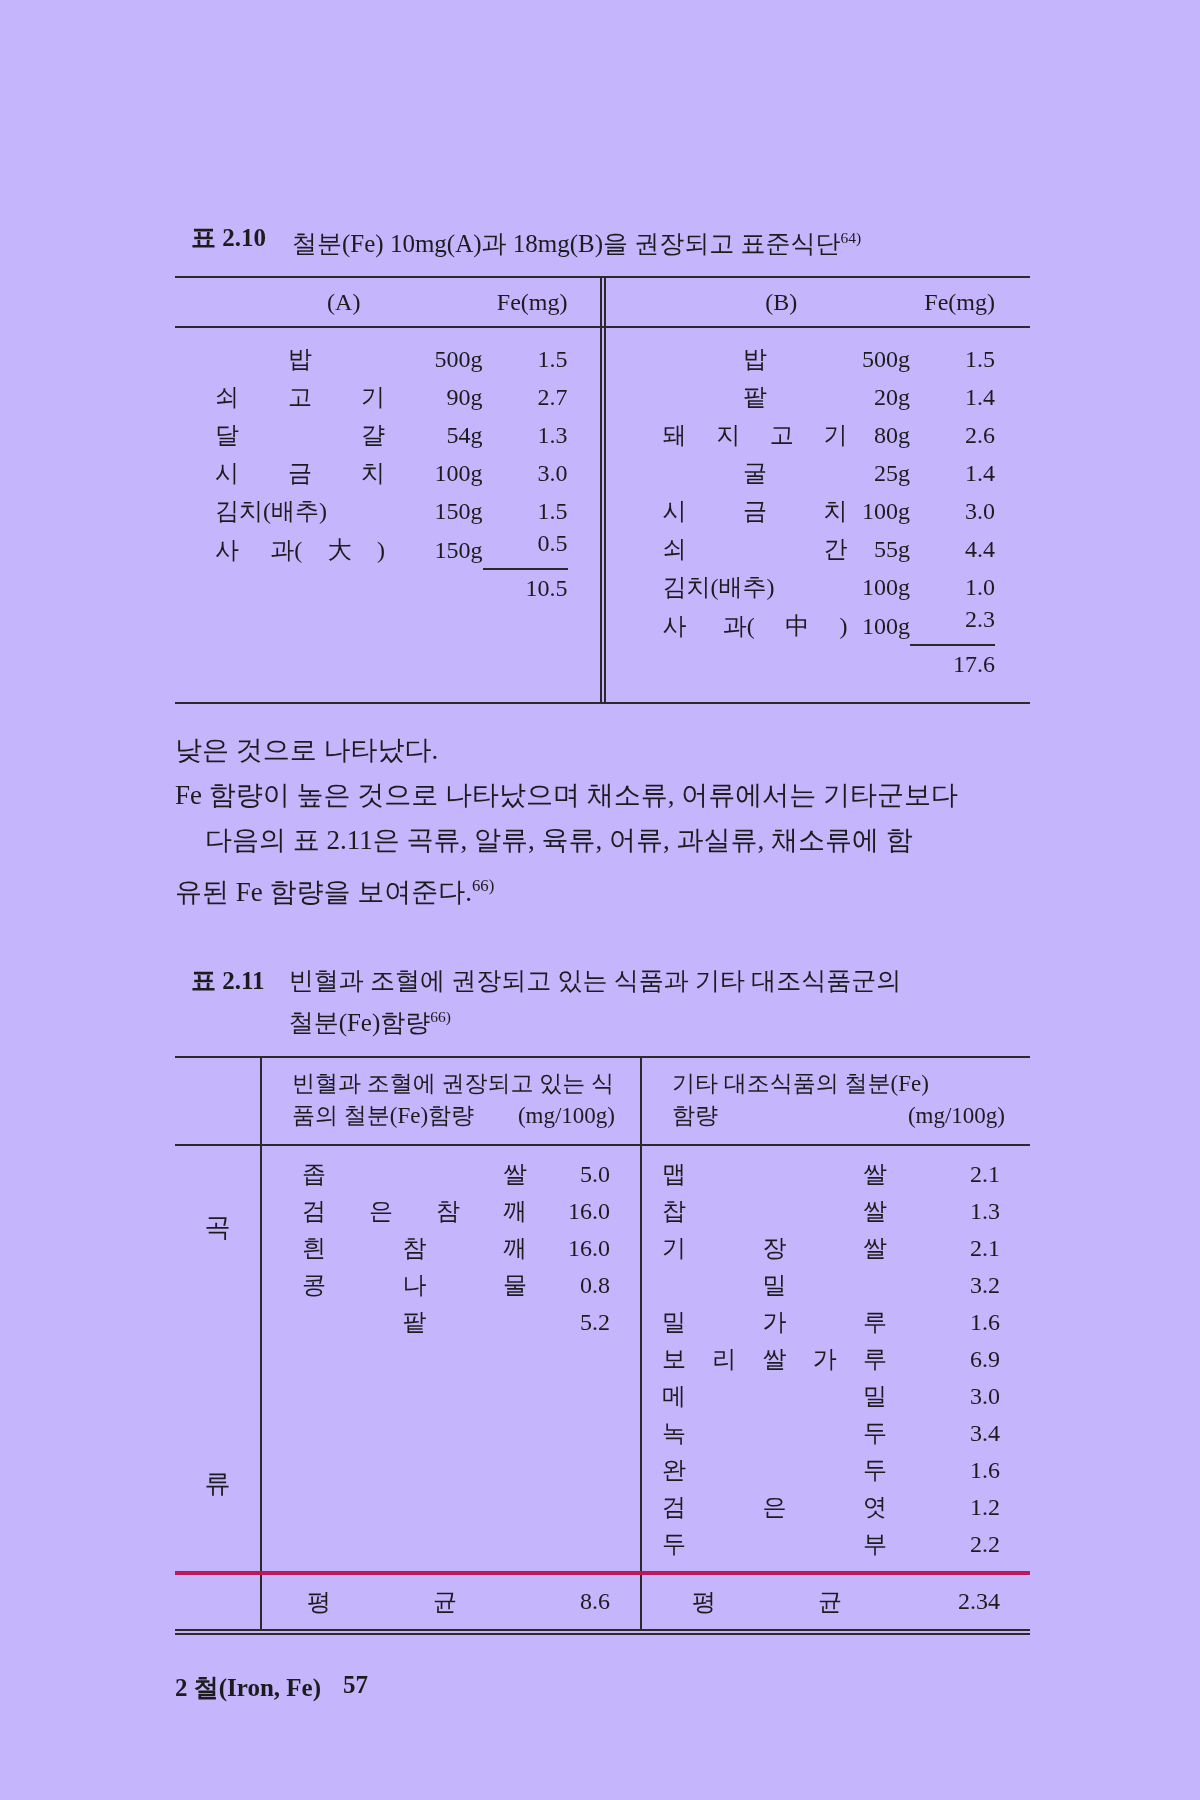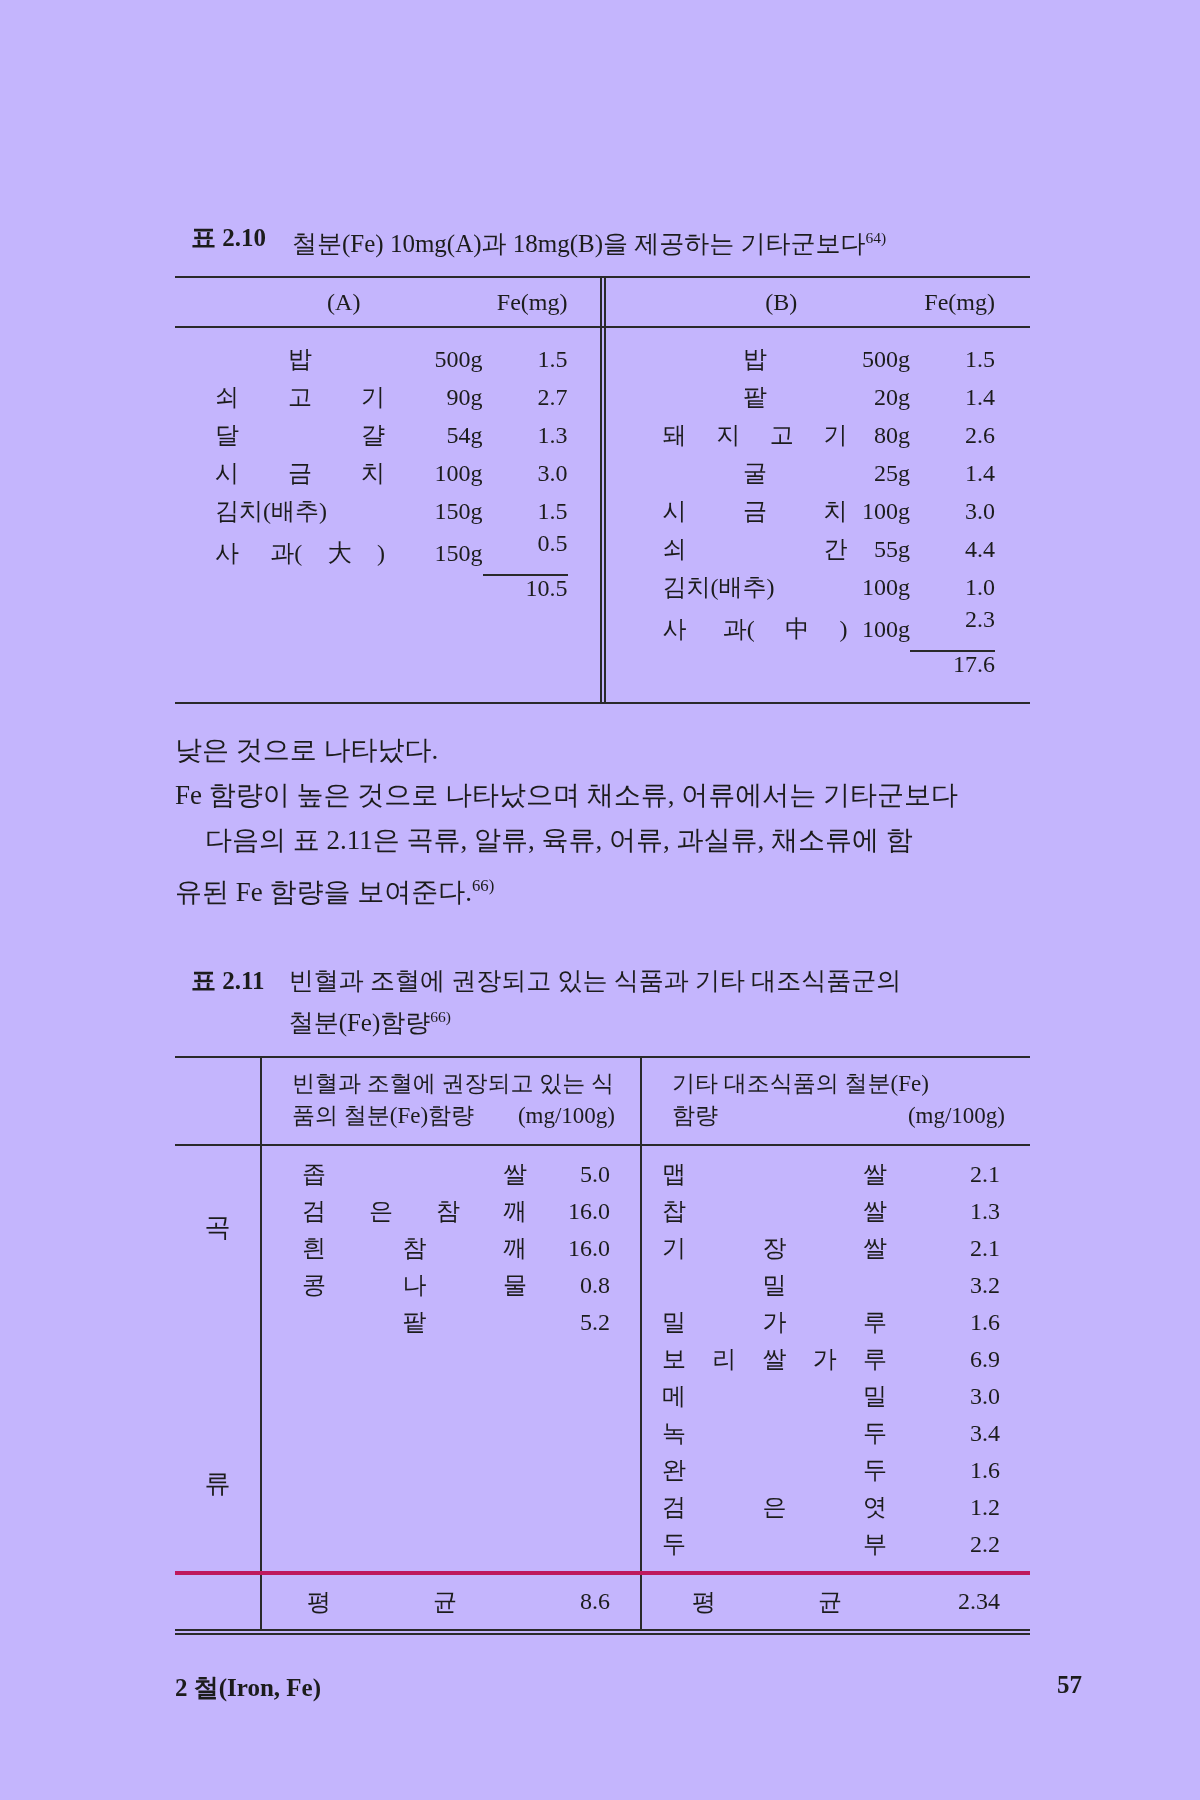--- a/index.html
+++ b/index.html
@@ -41,21 +41,21 @@
   .hA  { text-align:center; }
   .hFe { text-align:right; }
 
   .t210-body { display:grid; grid-template-columns:1fr 1fr; padding:12px 0 20px; align-items:start; }
   .trow { display:grid; grid-template-columns:170px 1fr 85px; padding:0 35px 0 40px; height:38px; align-items:center; }
   .t210-col.b .trow { grid-template-columns:185px 1fr 85px; padding-left:60px; }
   .nm  { text-align:justify; text-align-last:justify; }
   .nm.single { text-align:center; text-align-last:center; }
   .amt { text-align:right; }
   .fe  { text-align:right; }
-  .fe.sum-rule { border-bottom:2px solid #2a2a2a; padding-bottom:17px; }
+  .fe.sum-rule { border-bottom:2px solid #2a2a2a; padding-bottom:11px; }
   .trow.total .fe { padding-top:3px; }
 
   
   .bodytext { margin-top:24px; font-size:27px; line-height:45px; }
   .line.indent { padding-left:30px; }
 
   
   .caption.c211 { margin-top:48px;gap:24px; }
   .t211 {
     margin-top:12px;
@@ -82,32 +82,32 @@
   .t211-avg { display:grid; grid-template-columns:85px 380px 1fr; border-top:4px solid #be185d; height:54px; }
   .avgcell {
     display:grid; grid-template-columns:150px 1fr; align-items:center;
     border-left:2px solid #2a2a2a; padding:0 30px 0 45px; height:100%;
   }
   .avgcell.right { padding-left:50px; }
   .avg-nm { text-align:justify; text-align-last:justify; }
   .avg-fe { text-align:right; }
 
   
-  .footer { margin-top:36px; margin-right:-52px; display:flex; justify-content:space-between; gap:8px;
+  .footer { margin-top:36px; margin-right:-52px; display:flex; justify-content:flex-start; gap:22px;
             font-size:25px; font-weight:bold; }
 </style>
 </head>
 <body>
 
 <div class="page">
   <div class="content">
 
     <div class="caption">
       <span class="cap-label">표 2.10</span>
-      <span class="cap-text"><span>철분(Fe) 10mg(A)과 18mg(B)을 제공하는 기타군보다</span><sup>64)</sup></span>
+      <span class="cap-text"><span>철분(Fe) 10mg(A)과 18mg(B)을 권장되고 표준식단</span><sup>64)</sup></span>
     </div>
 
     <div class="t210">
       <div class="t210-divider"></div>
       <div class="t210-header">
         <div class="hhalf a">
           <span class="hA">(A)</span>
           <span class="hFe">Fe(mg)</span>
         </div>
         <div class="hhalf b">

